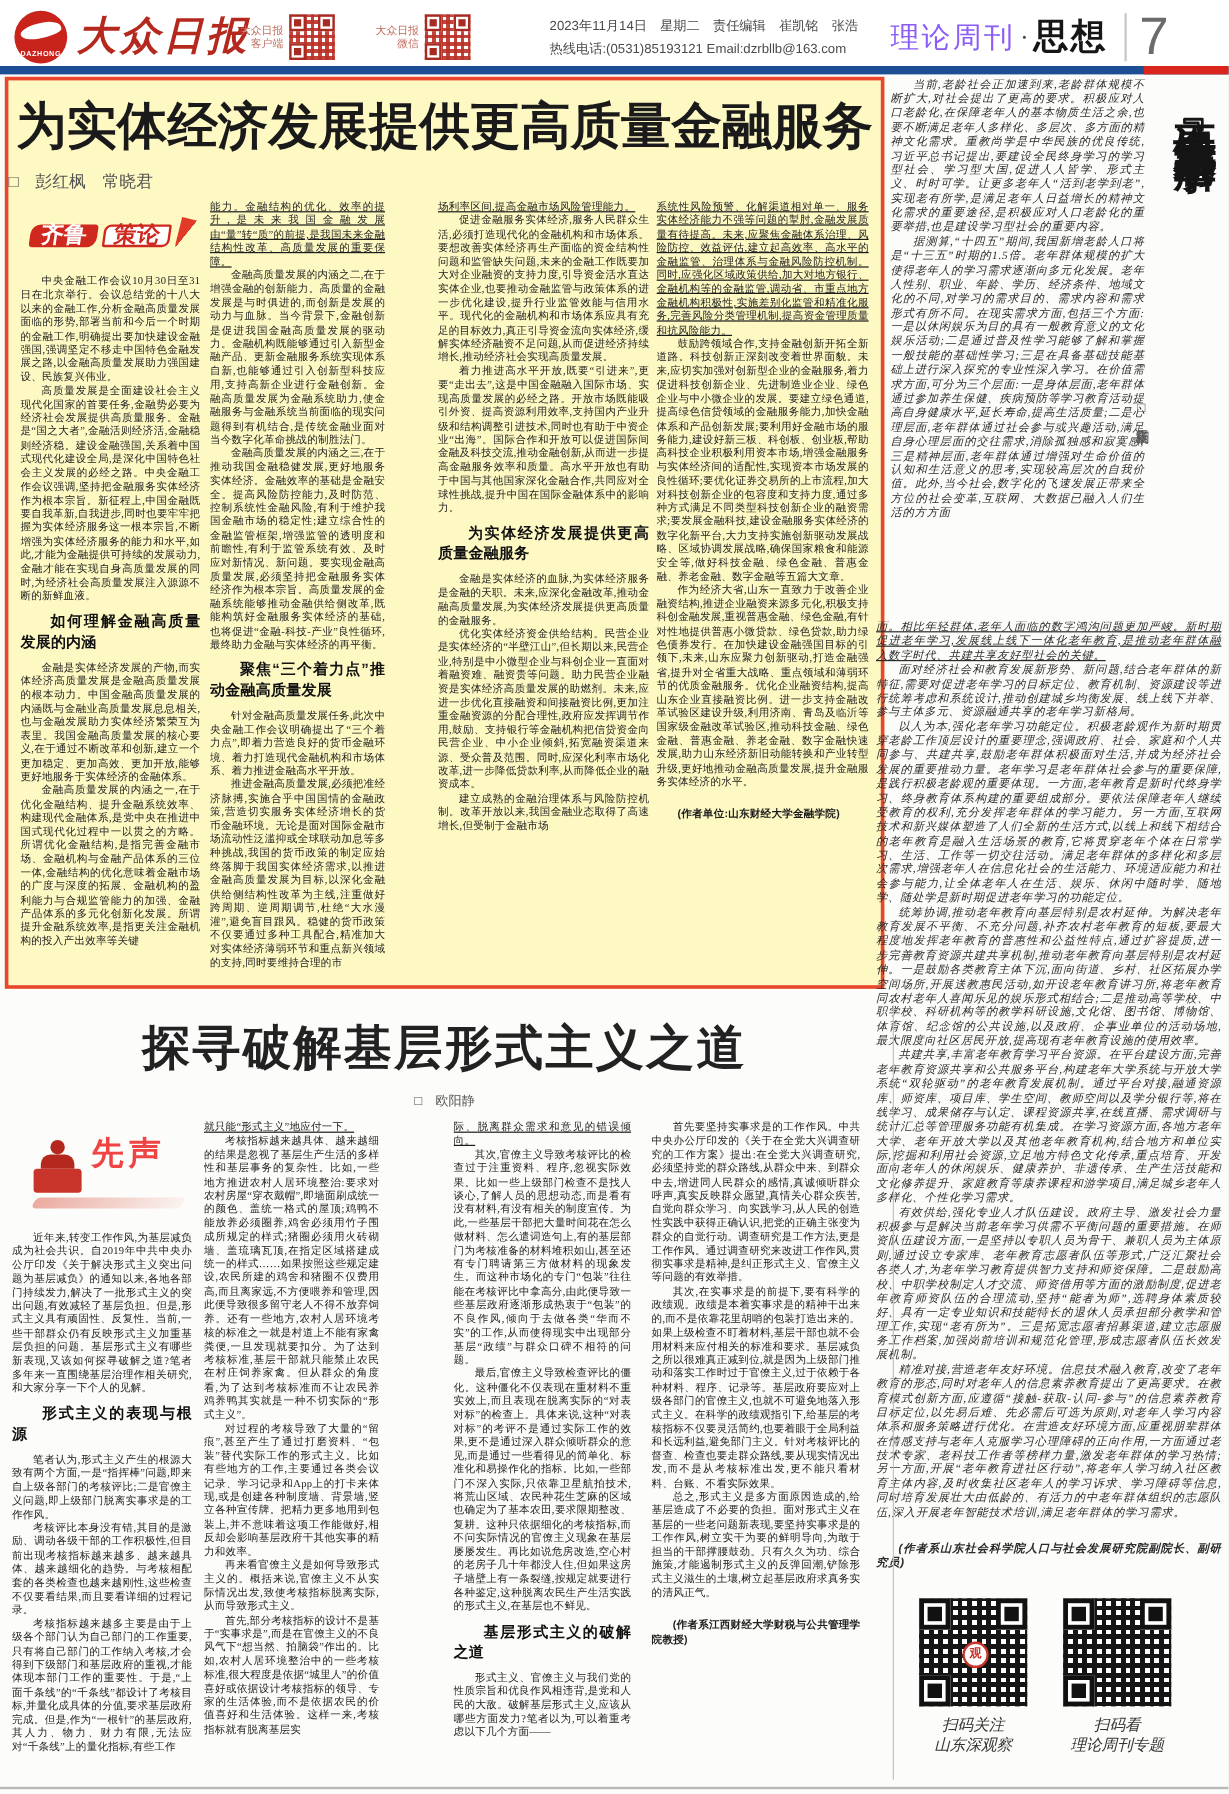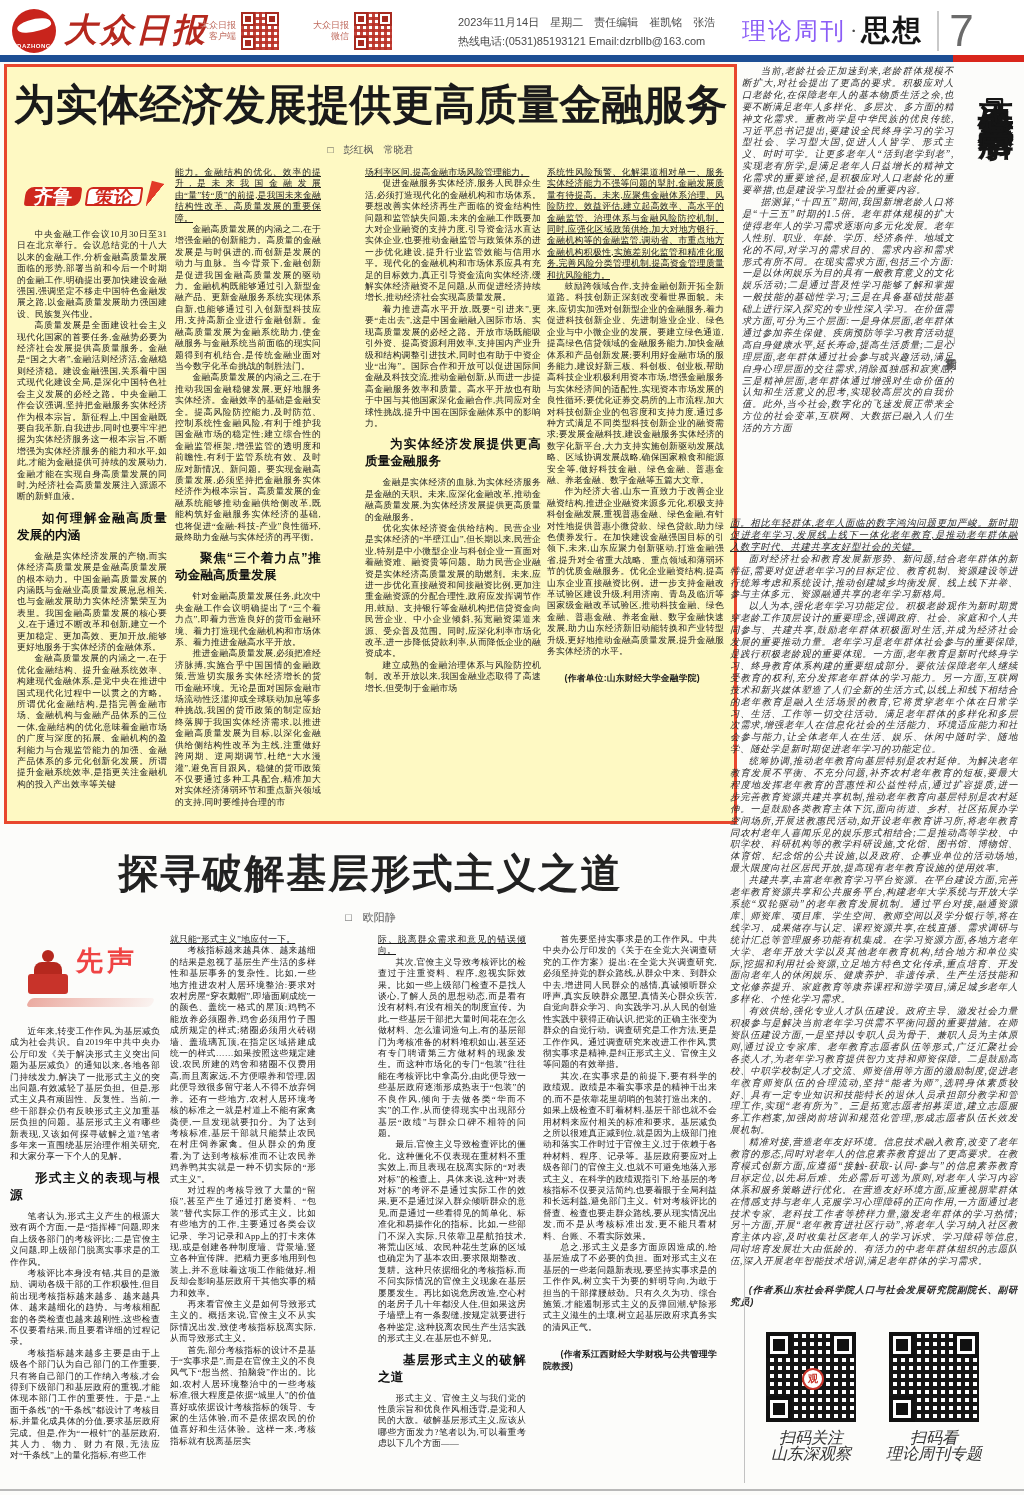--- a/index.html
+++ b/index.html
@@ -31,21 +31,21 @@
   .sec-dot{font-size:22px;color:#4a4a4a;margin:0 4px;}
   .sec-bold{font-size:29px;color:#161616;font-weight:900;letter-spacing:2px;font-family:"Liberation Sans",sans-serif;}
   .pn-div{width:2px;height:40px;background:#c9c9c9;margin:0 10px 0 14px;}
   .page-num{font-size:44px;color:#6b6b6b;font-family:"Liberation Sans",sans-serif;}
   .header-bar{position:absolute;left:0;top:55px;width:1024px;height:7px;background:#1d4e94;}
   .header-bar-red{position:absolute;right:0;top:0;width:71px;height:7px;background:#d9261c;}
   
   .finance{position:absolute;left:4px;top:64px;width:727px;height:754px;border:3px solid #e8472e;background:#fef9c3;}
   .a1-headline{margin:10px 6px 0;text-align:center;font-family:"Liberation Sans",sans-serif;
                font-weight:900;font-size:42px;letter-spacing:0px;color:#1a1a1a;white-space:nowrap;}
-  .a1-byline{text-align:center;font-size:10px;color:#555;margin-top:10px;font-family:"Liberation Sans",sans-serif;}
+  .a1-byline{text-align:left;font-size:14px;color:#555;margin-top:10px;font-family:"Liberation Sans",sans-serif;}
   .cols{position:absolute;}
   .col{position:absolute;top:0;overflow:hidden;text-align:justify;}
   .a1-cols{left:10px;top:100px;width:707px;height:646px;font-size:8.8px;line-height:11.4px;letter-spacing:.2px;}
   .a1c1{left:0;width:150px;height:646px;}
   .a1c2{left:158px;width:146px;height:646px;}
   .a1c3{left:348px;width:176px;height:646px;}
   .a1c4{left:530px;width:177px;height:646px;}
   .t-p{margin:0;text-indent:2em;}
   .t-c{margin:0;text-indent:0;text-decoration:underline;}
   .t-h{margin:7px 0;font-family:"Liberation Sans",sans-serif;font-weight:900;font-size:12.5px;
@@ -93,21 +93,21 @@
   .rail-qrs{position:absolute;left:40px;top:1276px;display:flex;gap:30px;}
   .bqr-wrap{text-align:center;}
   .bqr{position:relative;width:90px;height:90px;margin:0 auto;background:
        repeating-linear-gradient(0deg,#151515 0 4px,transparent 4px 8px),
        repeating-linear-gradient(90deg,#151515 0 4px,#fff 4px 8px);}
   .bqr .f{position:absolute;width:18px;height:18px;border:4px solid #111;background:#fff;}
   .bqr .f::after{content:"";position:absolute;inset:3px;background:#111;}
   .qr-seal{position:absolute;left:36px;top:36px;width:18px;height:18px;border-radius:50%;
            background:#fff;border:2px solid #c8332a;color:#c8332a;font-size:10px;line-height:18px;
            text-align:center;font-weight:700;}
-  .bqr-cap{margin-top:8px;font-style:italic;font-size:16px;line-height:16px;color:#333;}
+  .bqr-cap{margin-top:8px;font-style:italic;font-size:13px;line-height:16px;color:#333;}
   
   .v-divider{position:absolute;left:744px;top:838px;width:1px;height:645px;background:#c2c2c2;}
   .bottom-line{position:absolute;left:0;top:1489px;width:1024px;height:2px;background:#b9b9b9;}
 </style>
 </head>
 <body>
 
 <div class="page">
 
   <div class="header">

